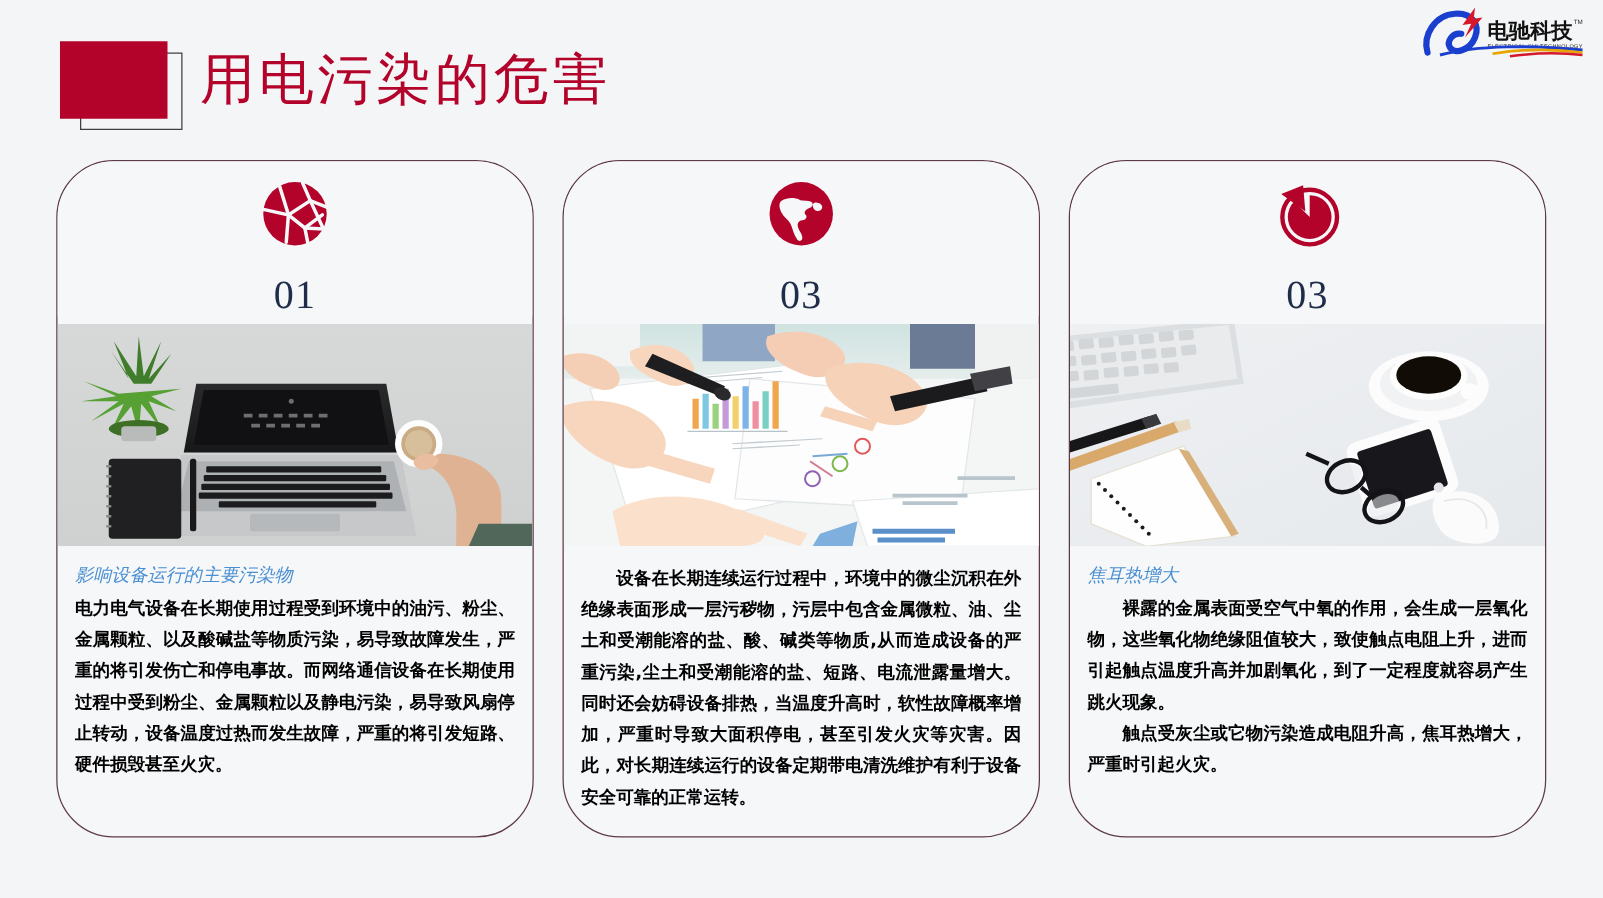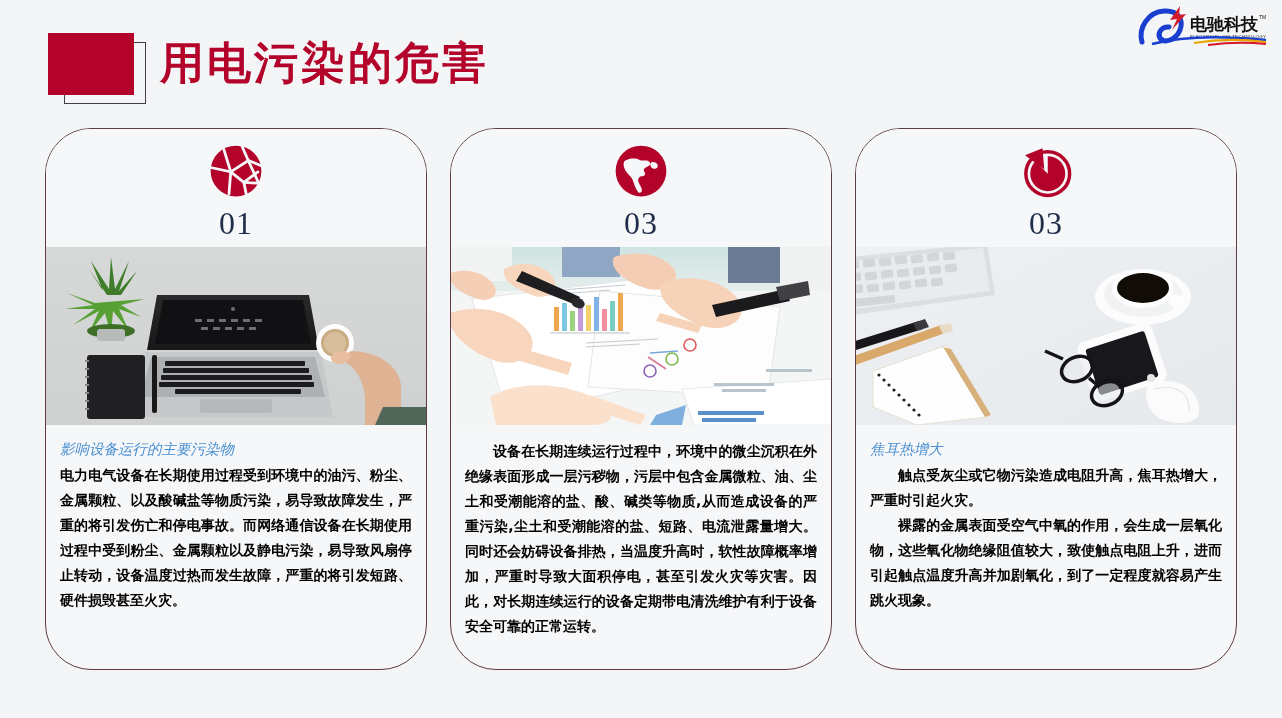--- a/index.html
+++ b/index.html
@@ -31,21 +31,21 @@
     background: transparent;
   }
   .title-sq-solid {
     position: absolute; left: 48px; top: 33px;
     width: 86px; height: 62px;
     background: #b3032a;
   }
   .slide-title {
     position: absolute; left: 160px; top: 36px;
     font-size: 44px; line-height: 56px;
-    font-weight: 700;
+    font-weight: 400;
     color: #b3032a;
     letter-spacing: 3px;
     font-family: "Liberation Serif", "DejaVu Serif", serif;
     white-space: nowrap;
   }
 
   
   .cards {
     position: absolute; left: 0; top: 128px;
     width: 1282px; height: 545px;
@@ -68,21 +68,21 @@
   .card-head {
     flex: 0 0 auto;
     padding-top: 14px;
     display: flex;
     flex-direction: column;
     align-items: center;
     background: #f6f7f9;
   }
   .card-icon { width: 56px; height: 56px; display:block; }
   .card-num {
-    margin-top: 6px;
+    margin-top: 18px;
     font-family: "Liberation Serif", "DejaVu Serif", serif;
     font-size: 32px;
     line-height: 36px;
     color: #1f2d4a;
     letter-spacing: 1px;
   }
 
   .card-photo {
     position: relative;
     width: 100%;
@@ -416,19 +416,19 @@
           <ellipse cx="222" cy="122" rx="13" ry="9" transform="rotate(-24 222 122)" fill="#e8eaec" opacity="0.55"></ellipse>
           <ellipse cx="252" cy="146" rx="13" ry="9" transform="rotate(-24 252 146)" fill="#e8eaec" opacity="0.55"></ellipse>
 
           <path d="M296 136 C328 128 346 146 344 166 C342 178 320 178 306 172 C292 166 286 142 296 136 Z" fill="#fbfbfc"></path>
           <path d="M300 142 C322 136 336 148 334 164" fill="none" stroke="#e6e7e9" stroke-width="1.4"></path>
         </svg>
       </div>
 
       <div class="card-body">
         <div class="card-heading">焦耳热增大</div>
+        <p class="card-para indent">裸露的金属表面受空气中氧的作用，会生成一层氧化物，这些氧化物绝缘阻值较大，致使触点电阻上升，进而引起触点温度升高并加剧氧化，到了一定程度就容易产生跳火现象。</p>
         <p class="card-para indent">触点受灰尘或它物污染造成电阻升高，焦耳热增大，严重时引起火灾。</p>
-        <p class="card-para indent">裸露的金属表面受空气中氧的作用，会生成一层氧化物，这些氧化物绝缘阻值较大，致使触点电阻上升，进而引起触点温度升高并加剧氧化，到了一定程度就容易产生跳火现象。</p>
       </div>
     </div>
 
   </div>
 </div>
 
 </body></html>

